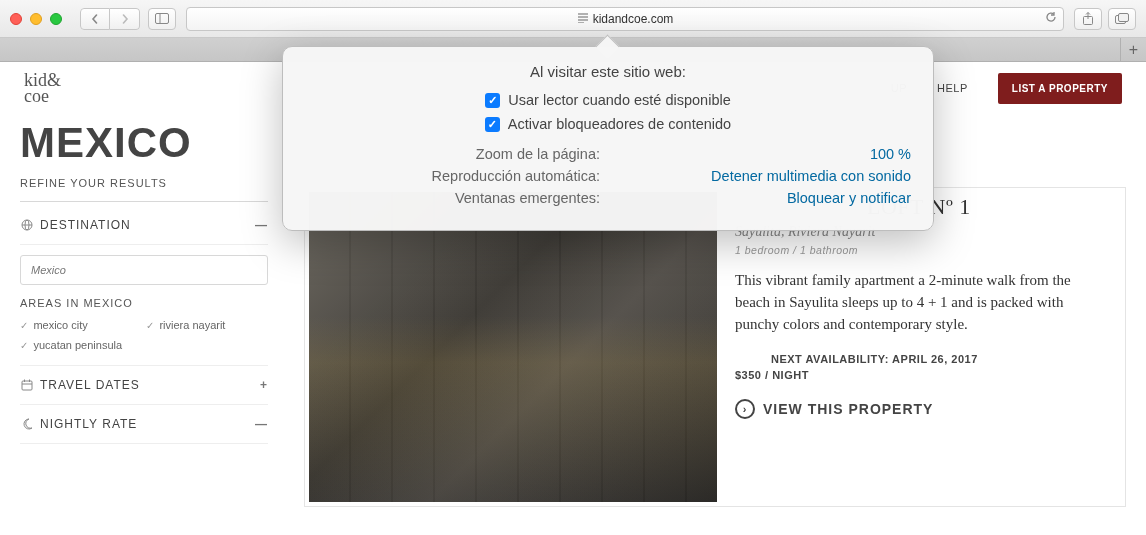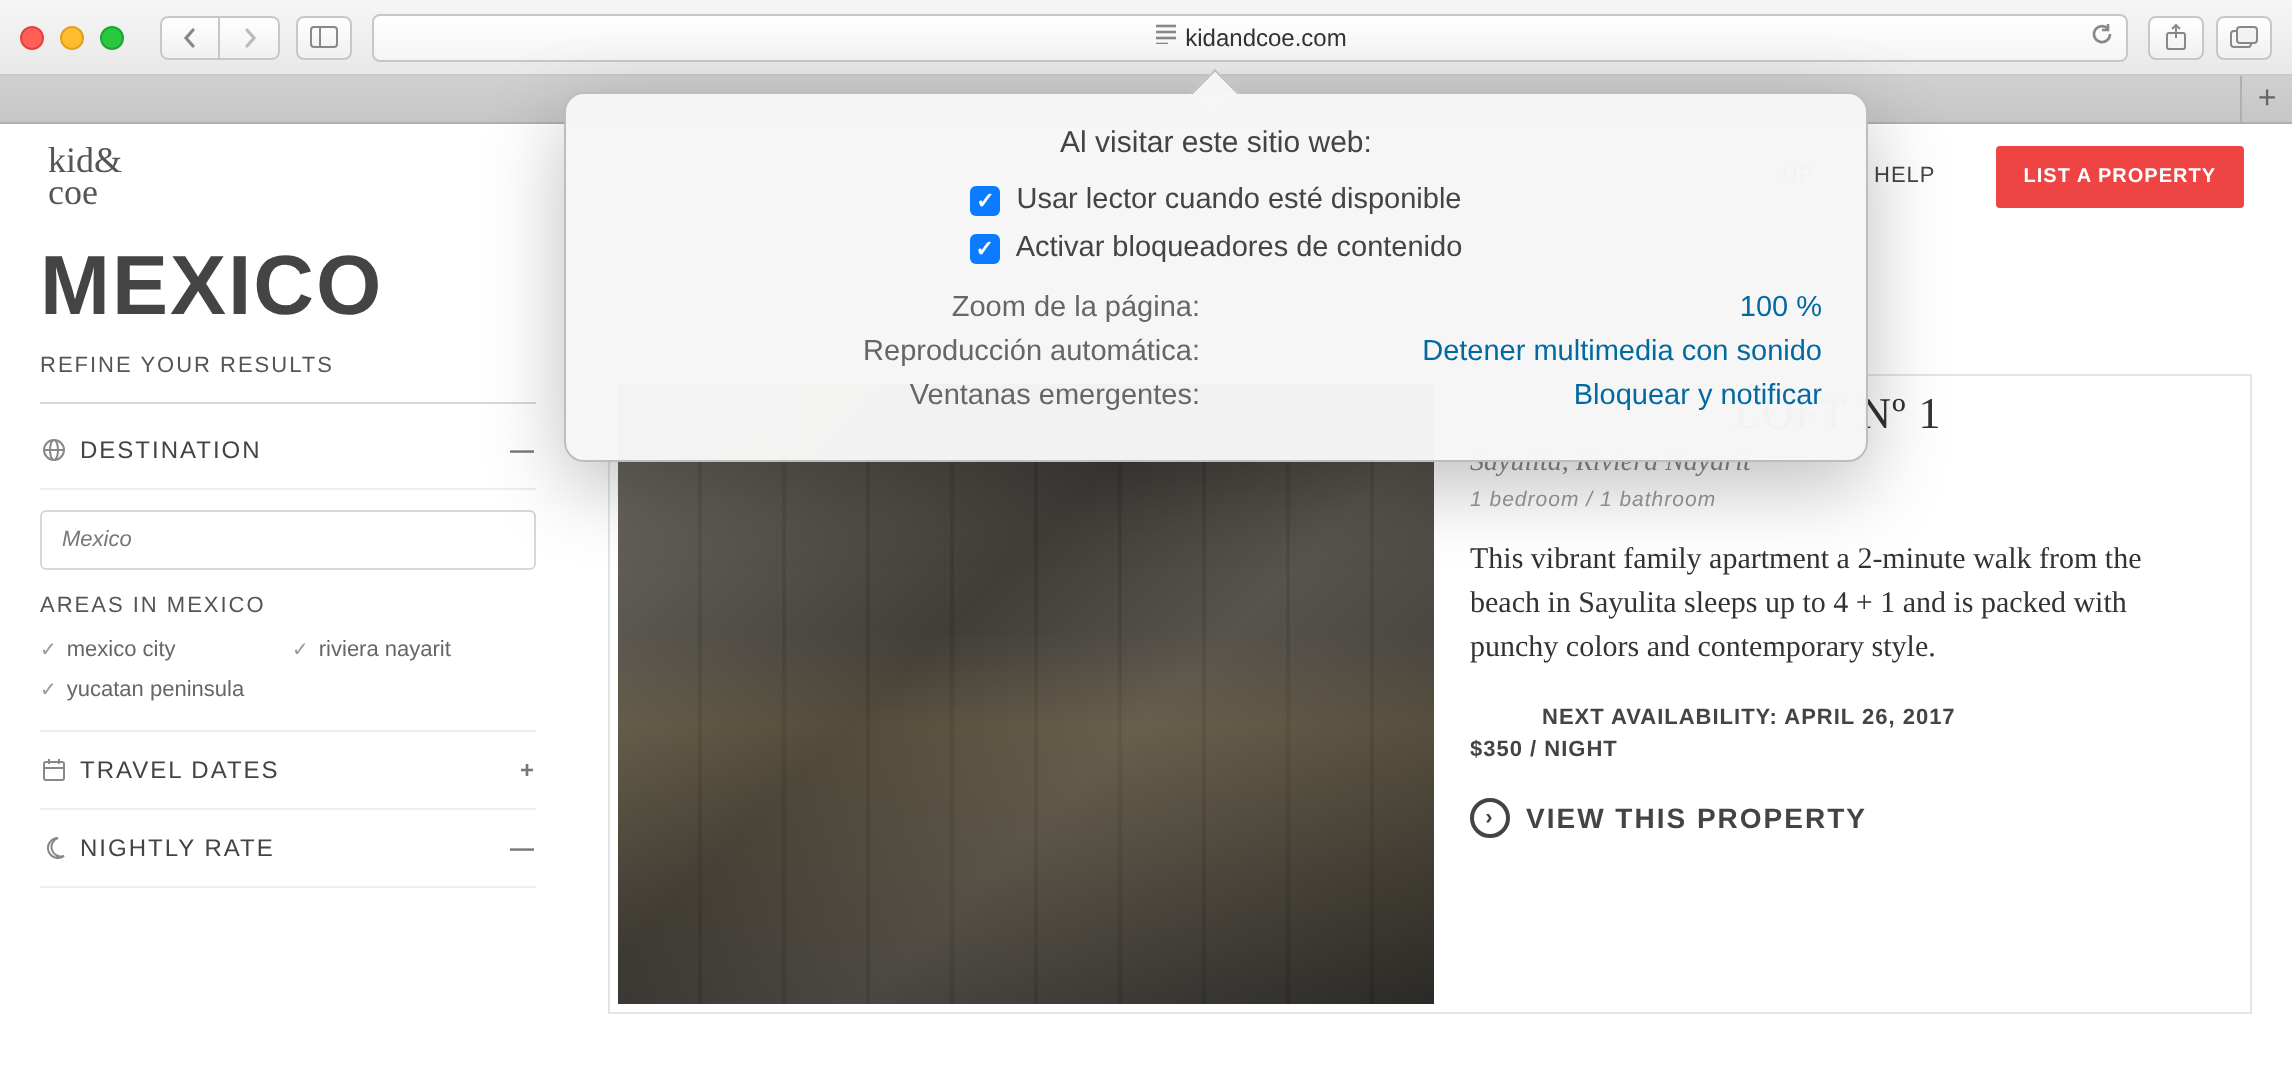--- a/index.html
+++ b/index.html
@@ -90,21 +90,21 @@
   }
   .logo { font-family: Georgia, serif; font-size:18px; color:#555; line-height:0.9;}
   .site-header .spacer { flex:1;}
   .nav-link {
     font-size: 11px;
     letter-spacing: 0.5px;
     color:#444;
     text-transform:uppercase;
   }
   .list-btn {
-    background:#ef4444;
+    background:#7f1d1d;
     color:#fff;
     font-size:10px;
     font-weight:600;
     letter-spacing:0.5px;
     padding: 10px 14px;
     border-radius:2px;
   }
 
   .content {
     display:flex;

